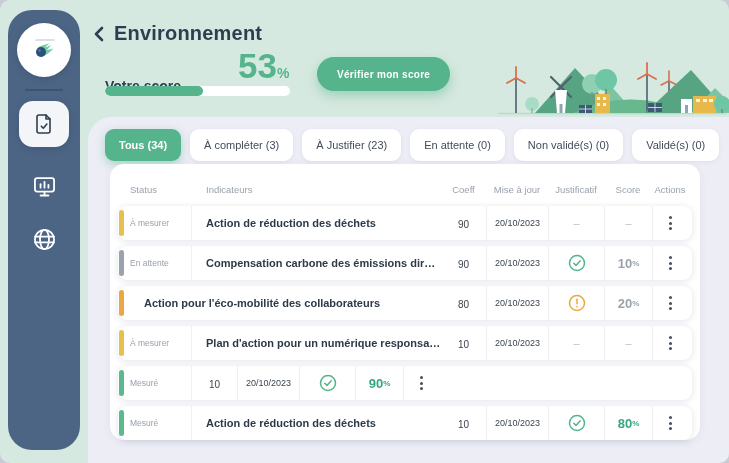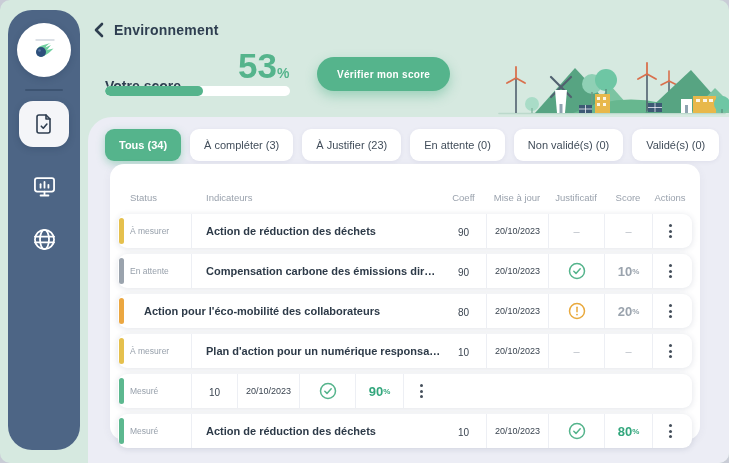--- a/index.html
+++ b/index.html
@@ -12,21 +12,21 @@
              background:#4d6585; border-radius:24px; display:flex; flex-direction:column; align-items:center; z-index:5; }
   .logo-wrap { margin-top:13px; width:54px; height:54px; background:#fff; border-radius:50%;
                display:flex; align-items:center; justify-content:center; box-shadow:0 2px 6px rgba(30,50,80,.25); }
   .sb-divider { width:38px; height:2px; background:#3c5371; border-radius:1px; margin:12px 0 10px; }
   .sb-tile { width:50px; height:46px; background:#f4f5f8; border-radius:14px;
              display:flex; align-items:center; justify-content:center; box-shadow:0 2px 6px rgba(30,50,80,.25); cursor:pointer; }
   .sb-icon { margin-top:26px; display:flex; align-items:center; justify-content:center; cursor:pointer; }
 
   
   .page-header { position:absolute; left:92px; top:22px; display:flex; align-items:center; gap:8px; }
-  .page-title { font-size:14px; font-weight:bold; color:#2e3e50; letter-spacing:.2px; }
+  .page-title { font-size:20px; font-weight:bold; color:#2e3e50; letter-spacing:.2px; }
   .score-label { position:absolute; left:105px; top:78px; font-size:14px; font-weight:bold; color:#2e3e50; }
   .progress-track { position:absolute; left:105px; top:86px; width:185px; height:10px; background:#fff; border-radius:6px; overflow:hidden; }
   .progress-fill { height:100%; background:#55b48c; border-radius:6px; }
   .score-big { position:absolute; left:238px; top:46px; font-size:35px; font-weight:bold; color:#55b48c; }
   .score-big .pct { font-size:14px; font-weight:bold; }
   .verify-btn { position:absolute; left:317px; top:57px; height:34px; padding:0 20px; border:none; border-radius:17px;
                 background:#55b48c; color:#fff; font-family:inherit; font-size:10px; font-weight:bold; letter-spacing:.3px;
                 box-shadow:0 5px 12px rgba(85,180,140,.45); cursor:pointer; }
   .illustration { position:absolute; right:0; top:56px; width:234px; height:62px; }
 
@@ -34,21 +34,21 @@
   .panel { position:absolute; left:88px; top:117px; width:641px; height:346px; background:#ecedf5; border-radius:24px 0 0 0; }
 
   
   .tabs { position:absolute; left:105px; top:129px; display:flex; gap:9px; }
   .tab { height:27px; padding:16px 14px; display:flex; align-items:center; border-radius:9px; background:#fff;
          color:#414d5a; font-size:11px; cursor:pointer; box-shadow:0 1px 4px rgba(60,70,110,.08); white-space:nowrap; }
   .tab.active { background:#55b48c; color:#fff; font-weight:bold; box-shadow:0 3px 8px rgba(85,180,140,.45); }
 
   
   .table-card { position:absolute; left:110px; top:164px; width:590px; height:276px; background:#fff; border-radius:14px;
-                box-shadow:0 2px 10px rgba(60,70,110,.06); padding:16px 8px; }
+                box-shadow:0 2px 10px rgba(60,70,110,.06); padding:8px 8px; }
   .thead { display:flex; align-items:center; height:34px; padding-left:12px; padding-right:4px; }
   .th { font-size:9.5px; color:#9aa2ad; }
   .col-status { width:62px; flex:none; }
   .col-name { flex:1; padding-left:14px; min-width:0; }
   .col-coeff { width:45px; flex:none; text-align:center; }
   .col-date { width:62px; flex:none; text-align:center; }
   .col-just { width:56px; flex:none; text-align:center; }
   .col-score { width:48px; flex:none; text-align:center; }
   .col-actions { width:36px; flex:none; text-align:center; }
 

